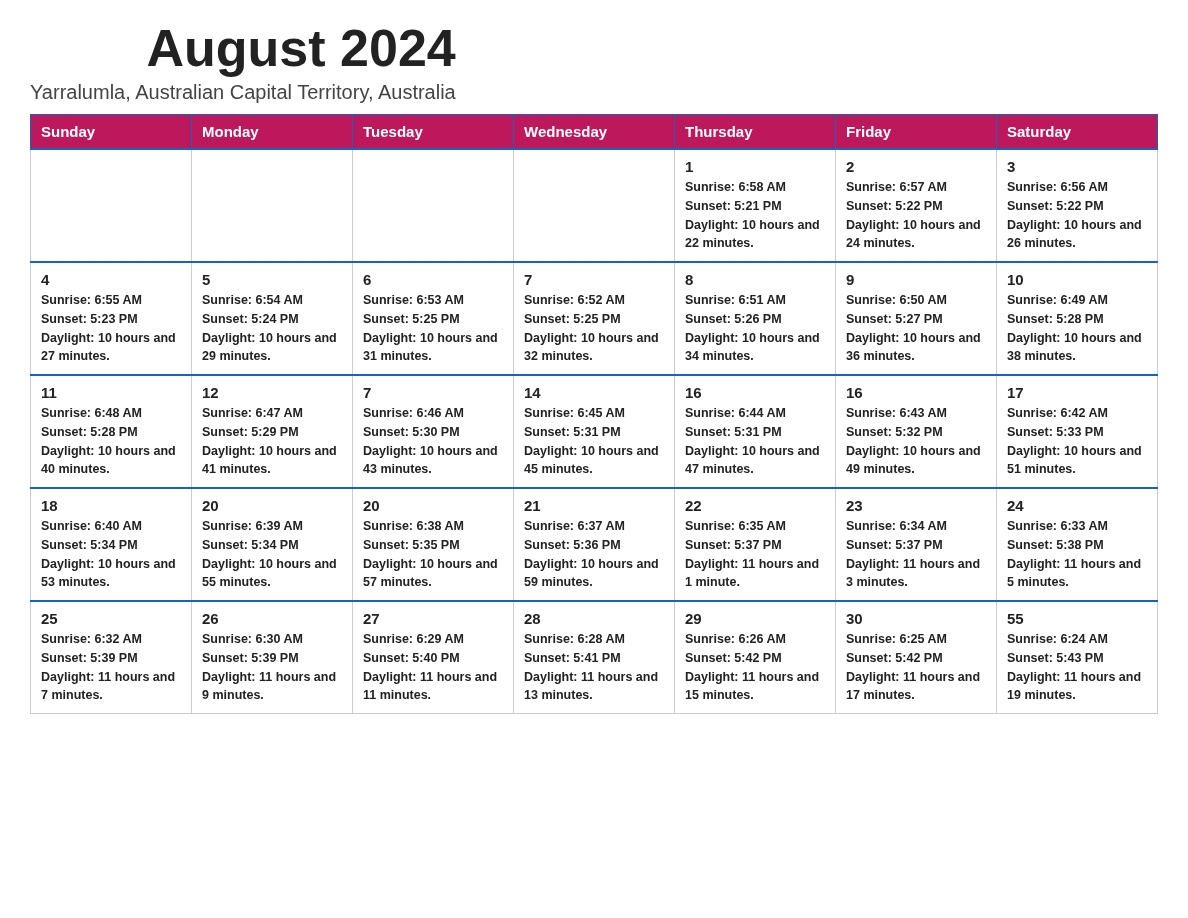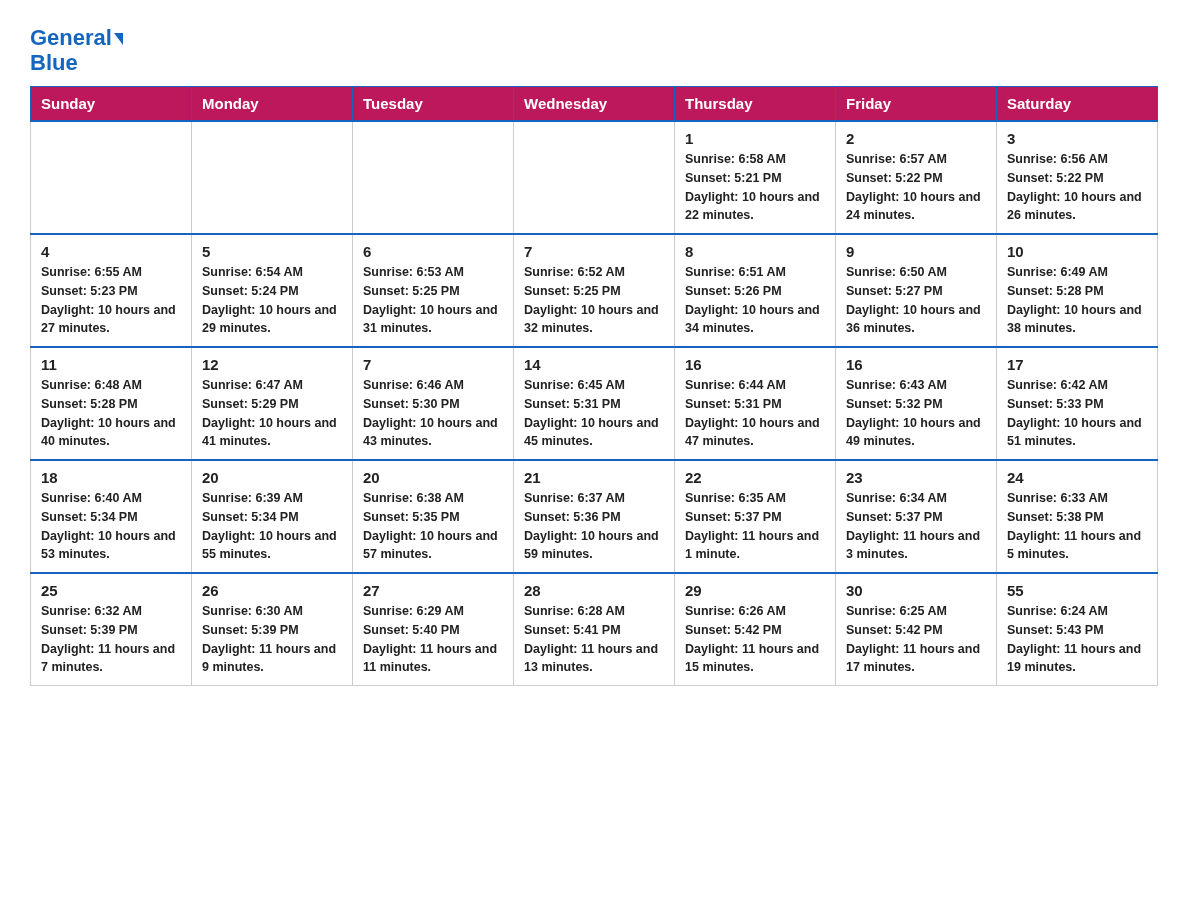--- a/index.html
+++ b/index.html
@@ -98,27 +98,23 @@
       font-weight: bold;
     }
     .empty-cell {
       background: #fff;
     }
   </style>
 </head>
 <body>
 
 <div class="header">
-  <div class="logo">
-    <div class="logo-text">
-      <span>General</span><span class="logo-triangle"></span>
-    </div>
-    <div class="logo-line">Blue</div>
-  </div>
   <div class="title-block">
+    <div class="month-title">August 2024</div>
+    <div class="location-title">Yarralumla, Australian Capital Territory, Australia</div>
   </div>
 </div>
 
 <table class="calendar">
   <thead>
     <tr>
       <th>Sunday</th>
       <th>Monday</th>
       <th>Tuesday</th>
       <th>Wednesday</th>

